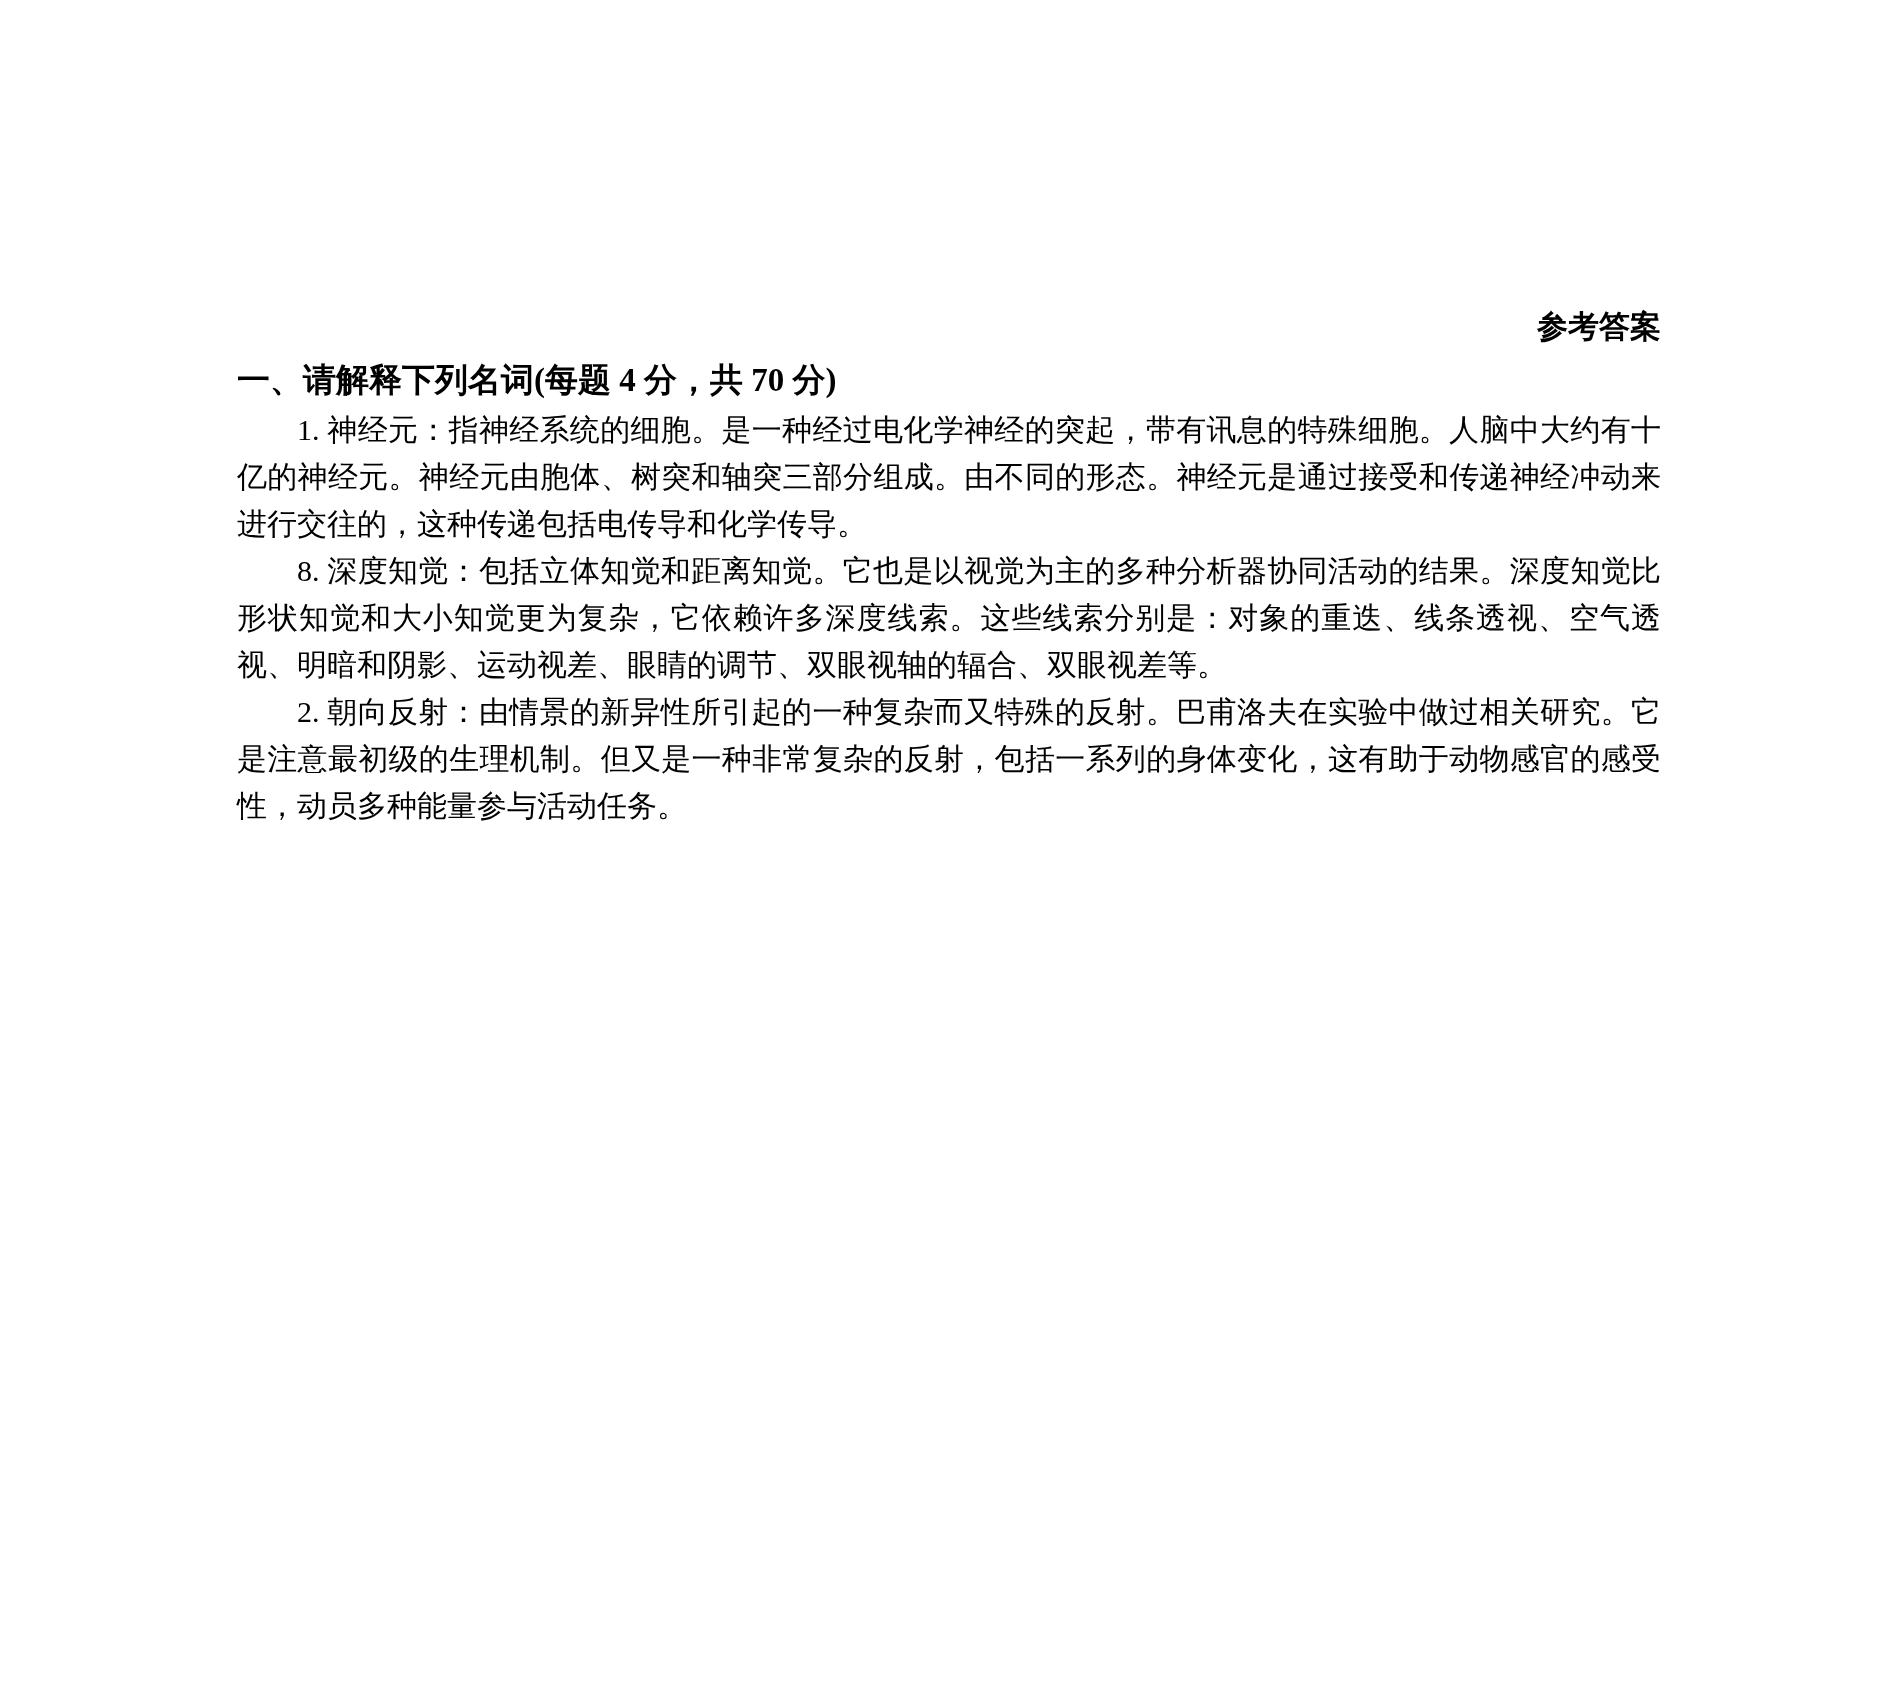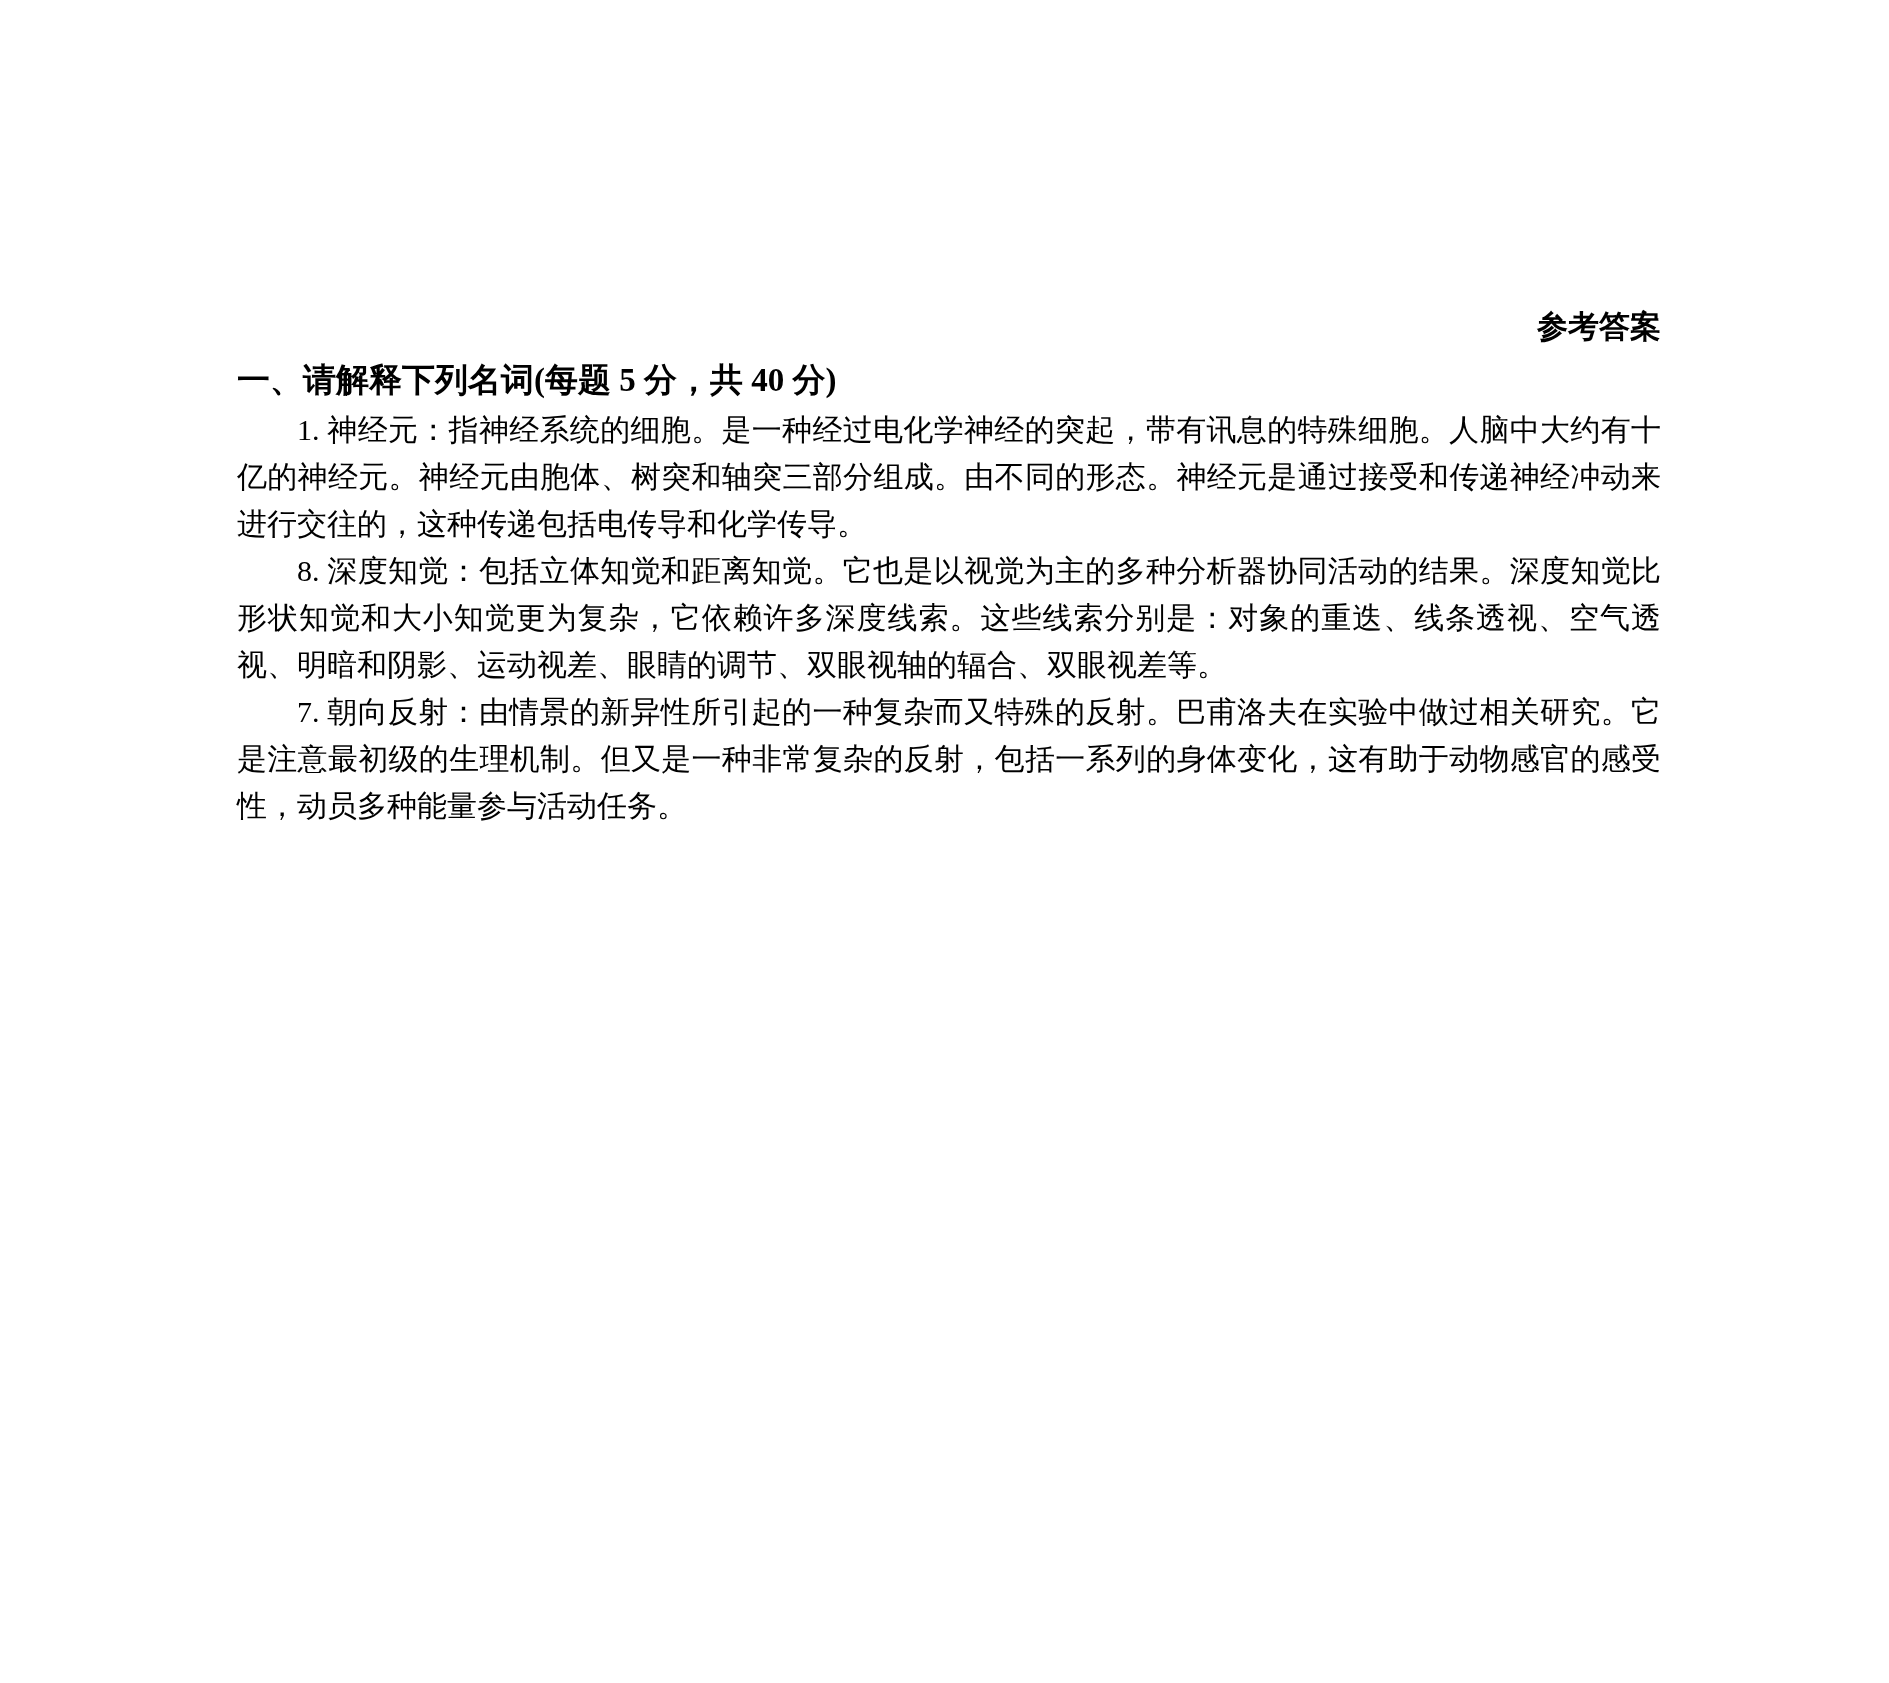--- a/index.html
+++ b/index.html
@@ -58,23 +58,23 @@
 <body>
 
 <div class="canvas">
   <div class="page">
 
     <p class="title-bold">参考答案</p>
 
 
 
 
-    <p class="section-heading">一、请解释下列名词(每题 5 分，共 40 分)</p>
+    <p class="section-heading">一、请解释下列名词(每题 4 分，共 70 分)</p>
 
     <p class="para"><span class="head">1. 神经元：</span><span>指神经系统的细胞。是一种经过电化学神经的突起，带有讯息的特殊细胞。人脑中大约有十亿的神经元。神经元由胞体、树突和轴突三部分组成。由不同的形态。神经元是通过接受和传递神经冲动来进行交往的，这种传递包括电传导和化学传导。</span></p>
 
 
     <p class="para"><span class="head">8. 深度知觉：</span><span>包括立体知觉和距离知觉。它也是以视觉为主的多种分析器协同活动的结果。深度知觉比形状知觉和大小知觉更为复杂，它依赖许多深度线索。这些线索分别是：对象的重迭、线条透视、空气透视、明暗和阴影、运动视差、眼睛的调节、双眼视轴的辐合、双眼视差等。</span></p>
 
-    <p class="para"><span class="head">7. 朝向反射：</span><span>由情景的新异性所引起的一种复杂而又特殊的反射。巴甫洛夫在实验中做过相关研究。它是注意最初级的生理机制。但又是一种非常复杂的反射，包括一系列的身体变化，这有助于动物感官的感受性，动员多种能量参与活动任务。</span></p>
+    <p class="para"><span class="head">2. 朝向反射：</span><span>由情景的新异性所引起的一种复杂而又特殊的反射。巴甫洛夫在实验中做过相关研究。它是注意最初级的生理机制。但又是一种非常复杂的反射，包括一系列的身体变化，这有助于动物感官的感受性，动员多种能量参与活动任务。</span></p>
 
   </div>
 </div>
 
 </body></html>

